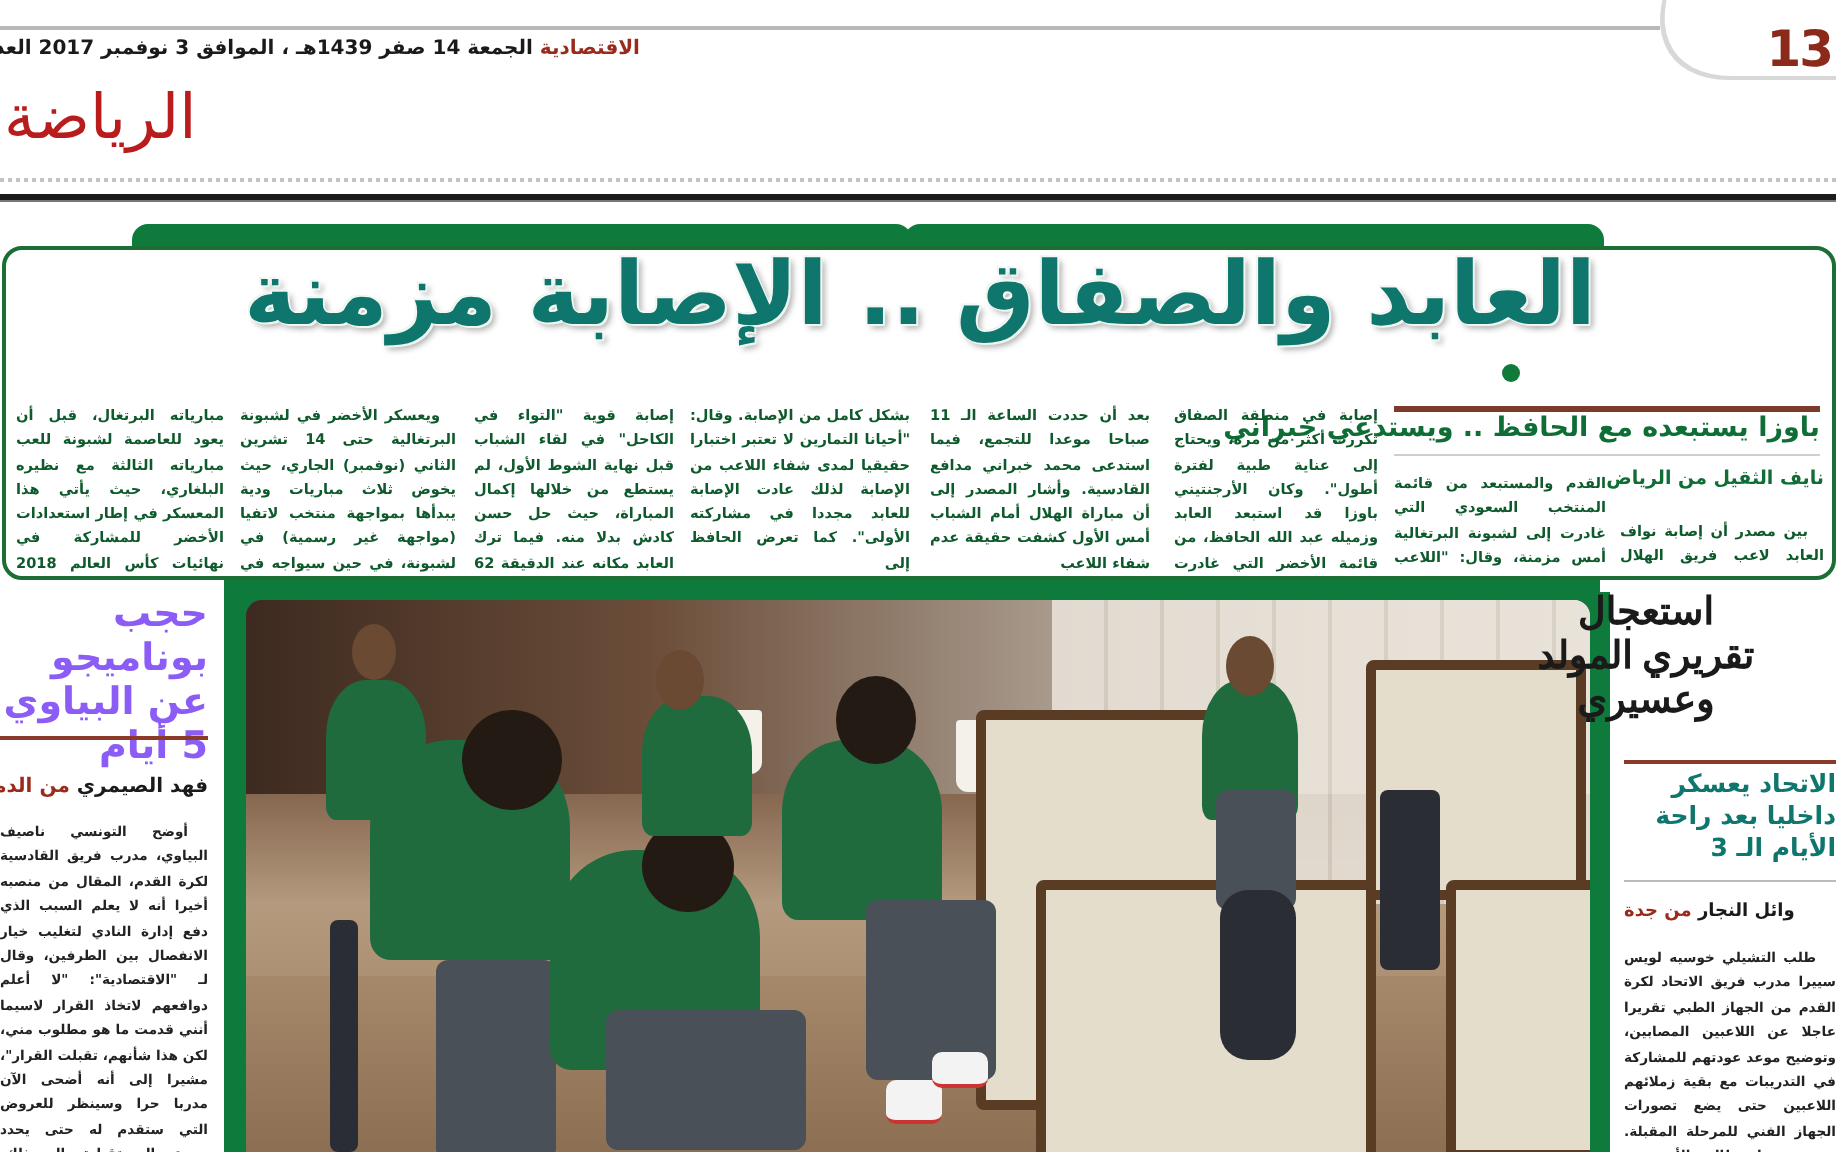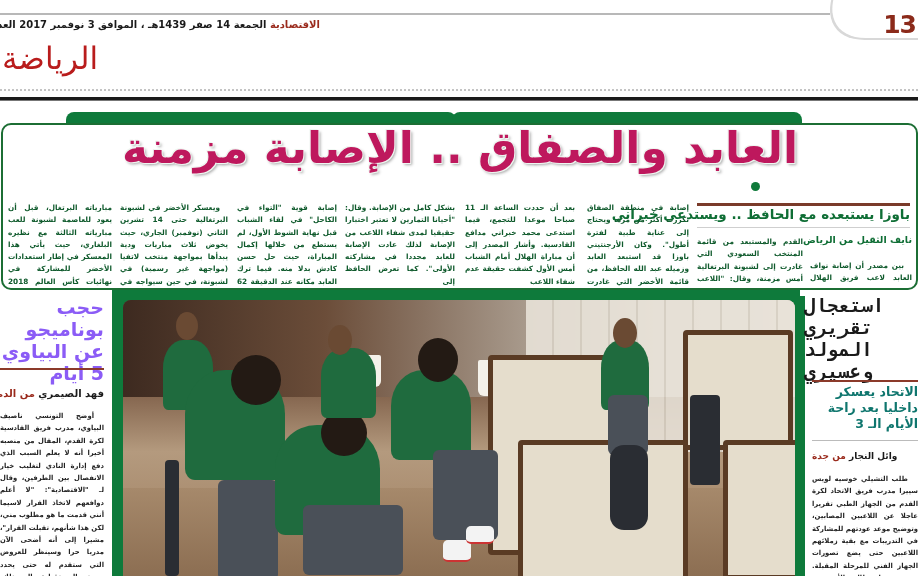--- a/index.html
+++ b/index.html
@@ -10,21 +10,21 @@
   .top-rule { position: absolute; left: 0; top: 13px; width: 830px; height: 2px; background: #b8b8b8; }
   .top-curve { position: absolute; left: 822px; top: -20px; width: 120px; height: 60px; border-left: 2px solid #d8d8d8; border-bottom: 2px solid #d8d8d8; border-radius: 0 0 0 60px; transform: skewX(-30deg); }
   .page-number { position: absolute; right: 2px; top: 10px; font-family: "DejaVu Sans", sans-serif; font-weight: 900; font-size: 25px; color: #8b2a1a; letter-spacing: -1px; }
   .dateline { position: absolute; left: 0; top: 19px; width: 320px; direction: rtl; text-align: right; font-family: "DejaVu Sans", sans-serif; font-size: 10px; font-weight: bold; white-space: nowrap; }
   .dateline .brand { color: #9a2a1c; }
   .section-title { position: absolute; left: 2px; top: 40px; font-family: "DejaVu Sans", sans-serif; font-size: 31px; color: #b91c1c; font-weight: 300; direction: rtl; }
   .dotted-rule { position: absolute; left: 0; top: 89px; width: 918px; border-top: 2px dotted #c4c4c4; }
   .thick-rule { position: absolute; left: 0; top: 97px; width: 918px; height: 4px; background: #1b1b1b; border-bottom: 1px solid #777; }
   .tab-top-wide { position: absolute; left: 66px; top: 112px; width: 390px; height: 12px; background: #0e7a3b; border-radius: 8px 8px 0 0; }
   .green-box { position: absolute; left: 1px; top: 123px; width: 917px; height: 167px; border: 2px solid #1c6e34; border-radius: 10px; background: #fff; }
-  .headline { position: absolute; left: 40px; top: 122px; width: 840px; text-align: center; direction: rtl; font-family: "DejaVu Sans", sans-serif; font-weight: 900; font-size: 44px; color: #be185d; letter-spacing: 0px; text-shadow: 0 0 2px #fff, 1px 1px 0 #e9f3ec, -1px -1px 0 #e9f3ec, 2px 2px 3px rgba(0,0,0,0.35); }
+  .headline { position: absolute; left: 40px; top: 122px; width: 840px; text-align: center; direction: rtl; font-family: "DejaVu Sans", sans-serif; font-weight: 900; font-size: 44px; color: #0f766e; letter-spacing: 0px; text-shadow: 0 0 2px #fff, 1px 1px 0 #e9f3ec, -1px -1px 0 #e9f3ec, 2px 2px 3px rgba(0,0,0,0.35); }
   .knob-dot { position: absolute; left: 751px; top: 182px; width: 9px; height: 9px; border-radius: 50%; background: #0f7a3a; }
 
   
   .sub-rule { position: absolute; left: 697px; top: 203px; width: 213px; height: 3px; background: #7a3b2a; }
   .subhead { position: absolute; left: 696px; top: 206px; width: 214px; direction: rtl; text-align: right; font-family: "DejaVu Sans", sans-serif; font-weight: bold; font-size: 13.5px; color: #0f6e35; white-space: nowrap; }
   .sub-rule2 { position: absolute; left: 697px; top: 227px; width: 213px; height: 1px; background: #cfcfcf; }
   .byline-main { position: absolute; left: 810px; top: 234px; width: 102px; direction: rtl; text-align: right; font-size: 9.5px; font-weight: bold; color: #0f6e35; white-space: nowrap; }
 
   
   .col { position: absolute; direction: rtl; text-align: justify; font-family: "DejaVu Sans", sans-serif; font-size: 7.3px; line-height: 12.3px; font-weight: bold; color: #0f5a2c; overflow: hidden; }
@@ -48,21 +48,21 @@
   
   .left-headline { position: absolute; left: 0; top: 296px; width: 104px; direction: rtl; text-align: right; font-family: "DejaVu Sans", sans-serif; font-weight: bold; font-size: 19px; line-height: 22px; color: #8b5cf6; }
   .left-rule { position: absolute; left: 0; top: 368px; width: 104px; height: 2px; background: #8b3a2a; }
   .left-byline { position: absolute; left: 0; top: 388px; width: 104px; direction: rtl; text-align: right; font-size: 10px; font-weight: bold; white-space: nowrap; }
   .left-byline .city, .right-byline .city { color: #9a2a1c; }
   .left-body { position: absolute; left: 0; top: 410px; width: 104px; direction: rtl; text-align: justify; font-size: 6.8px; line-height: 12.4px; font-weight: bold; color: #222; overflow: hidden; height: 166px; }
   .left-body p { text-indent: 10px; }
 
   
   .right-green-bar { position: absolute; left: 800px; top: 296px; width: 5px; height: 280px; background: #0e7a3b; }
-  .right-headline { position: absolute; left: 804px; top: 296px; width: 110px; direction: rtl; text-align: left; font-family: Liberation Mono, monospace; font-weight: bold; font-size: 19px; line-height: 22px; color: #1a1a1a; }
+  .right-headline { position: absolute; left: 768px; top: 296px; width: 110px; direction: rtl; text-align: center; font-family: Liberation Serif, serif; font-weight: bold; font-size: 19px; line-height: 22px; color: #1a1a1a; }
   .right-rule { position: absolute; left: 812px; top: 380px; width: 106px; height: 2px; background: #8b3a2a; }
   .right-sub { position: absolute; left: 808px; top: 384px; width: 110px; direction: rtl; text-align: right; font-size: 12.5px; line-height: 16px; color: #0f766e; font-weight: bold; }
   .right-sub-rule { position: absolute; left: 812px; top: 440px; width: 106px; height: 1px; background: #bbb; }
   .right-byline { position: absolute; left: 812px; top: 451px; width: 106px; direction: rtl; text-align: left; font-size: 9px; font-weight: bold; white-space: nowrap; }
   .right-body { position: absolute; left: 812px; top: 473px; width: 106px; direction: rtl; text-align: justify; font-size: 6.8px; line-height: 12.4px; font-weight: bold; color: #222; overflow: hidden; height: 103px; }
   .right-body p { text-indent: 10px; }
 </style>
 </head>
 <body>
 

